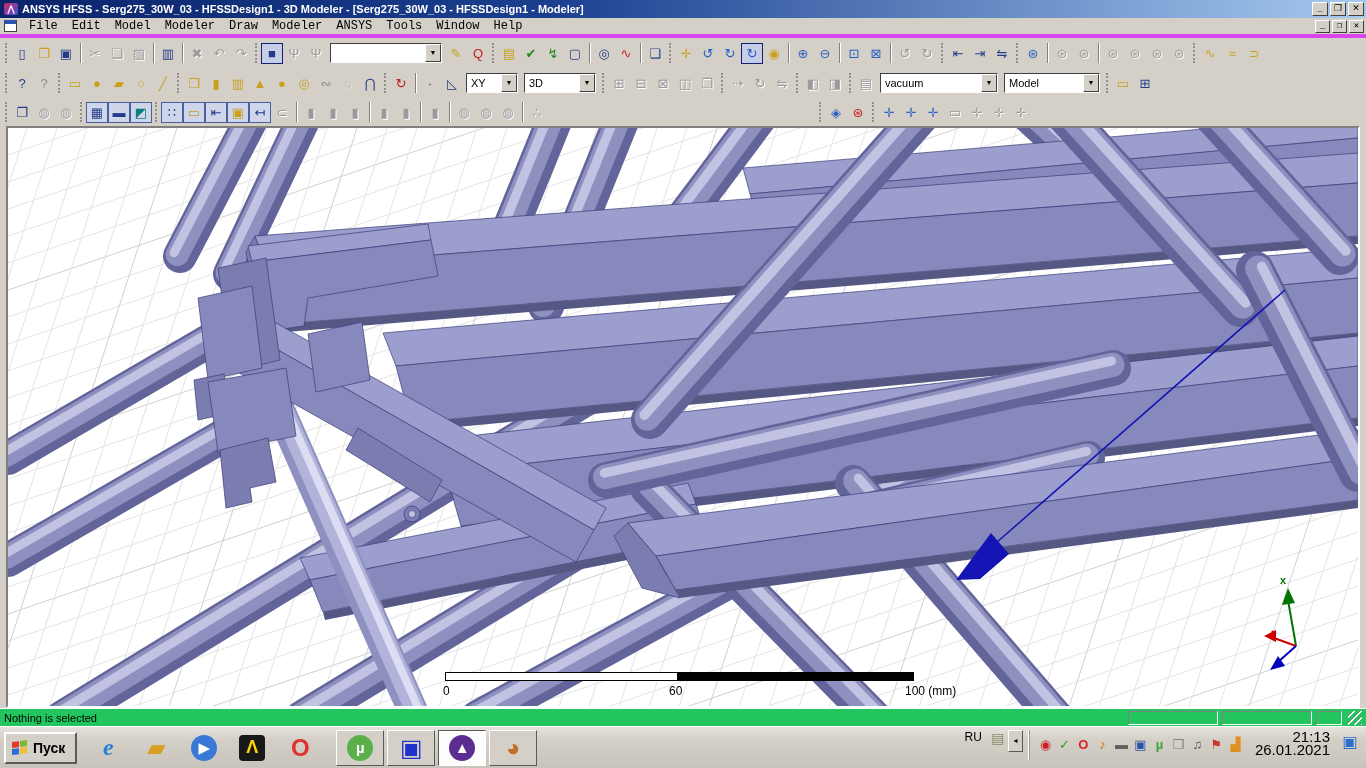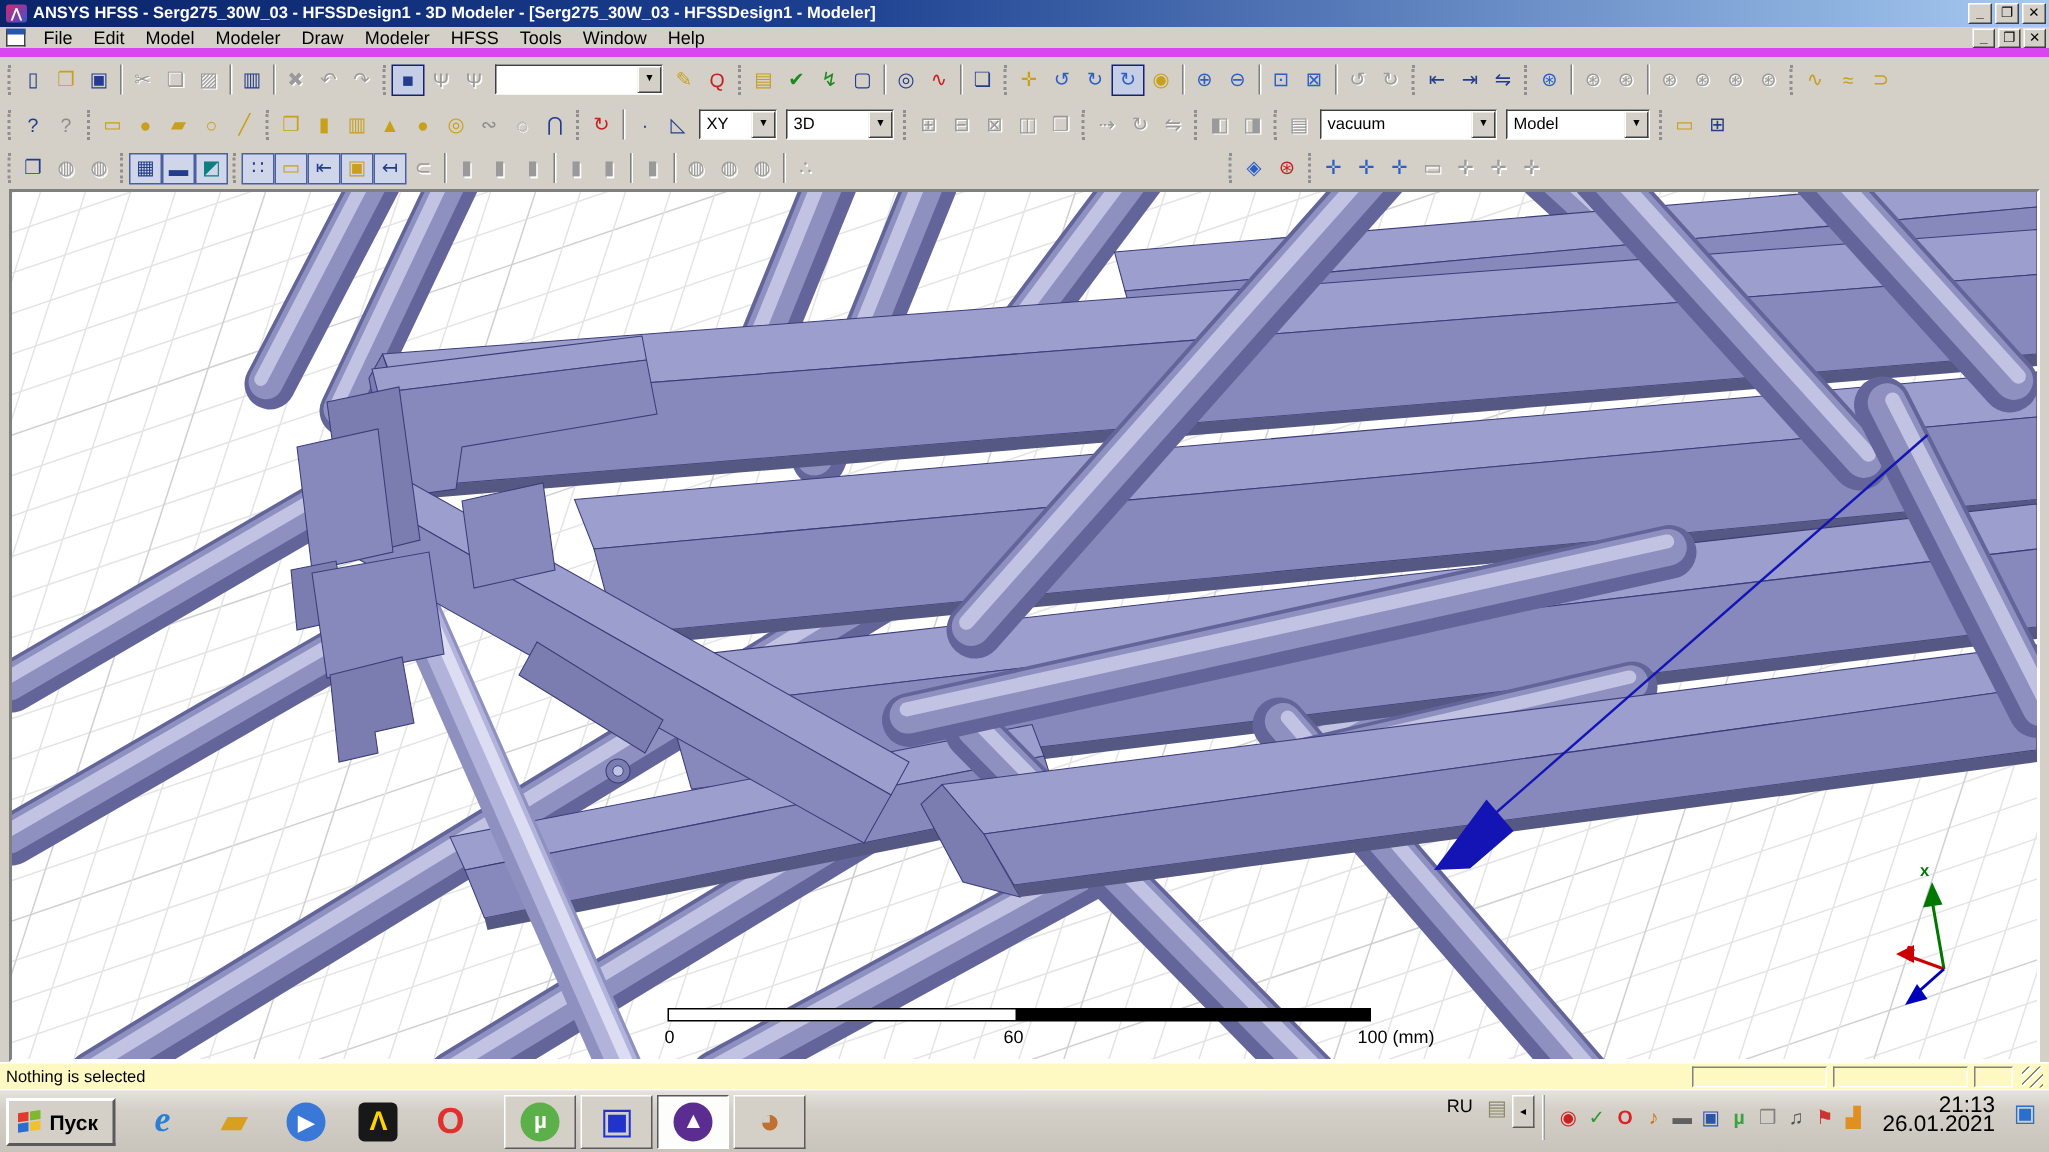--- a/index.html
+++ b/index.html
@@ -12,21 +12,21 @@
   .title-icon { width:14px; height:12px; margin:0 4px 0 2px;
     background:linear-gradient(135deg,#d02a6a,#7a3fae 60%,#3a57c4); border-radius:2px;
     color:#fff; font-size:9px; line-height:12px; text-align:center; font-weight:bold; }
   .title-text { flex:1; font-size:11px; font-weight:bold; white-space:nowrap; overflow:hidden; }
   .winbtns { display:flex; gap:2px; }
   .winbtn { width:16px; height:14px; background:#d4d0c8; border:1px solid;
     border-color:#fff #404040 #404040 #fff; font-size:9px; line-height:11px; text-align:center;
     color:#000; font-weight:bold; }
 
   .menubar { height:20px; background:#d4d0c8; display:flex; align-items:center; padding:0 2px;
-    border-bottom:6px solid #d946ef; }
+    border-bottom:4px solid #d946ef;font-family:Liberation Mono, monospace; }
   .child-icon { width:13px; height:12px; margin:0 5px 0 2px; background:#fff;
     border:1px solid #404040; border-top:4px solid #2a55aa; }
   .menu-item { font-size:12px; padding:2px 7px; color:#000; }
   .menubar .winbtns { margin-left:auto; }
   .winbtn.small { width:15px; height:13px; }
 
   .tbrow { display:flex; align-items:center; background:#d4d0c8; padding:1px 2px; }
   #tbrow1 { height:30px; } #tbrow2 { height:30px; } #tbrow3 { height:28px; }
   .grip { width:0; height:20px; border-left:2px dotted #8f8f8f; margin:0 4px 0 3px; }
   .tsep { width:1px; height:20px; background:#808080; box-shadow:1px 0 0 #fff; margin:0 3px; }
@@ -53,21 +53,21 @@
   .bf2 { fill:var(--m-front2); stroke:var(--m-line); stroke-width:.7; }
   .bd { fill:var(--m-dark); stroke:none; }
   .scalebar { position:absolute; left:429px; top:544px; width:500px; height:30px; font-size:12px; }
   .sb-white { position:absolute; left:8px; top:0; width:233px; height:9px; background:#fff; border:1px solid #000; }
   .sb-black { position:absolute; left:241px; top:0; width:236px; height:9px; background:#000; }
   .sb-l0 { position:absolute; left:6px; top:12px; }
   .sb-l50 { position:absolute; left:232px; top:12px; }
   .sb-l100 { position:absolute; left:468px; top:12px; white-space:nowrap; }
 
   
-  .statusbar { height:18px; background:#fef9c3; border-top:1px solid #fff;
+  .statusbar { height:18px; background:#22c55e; border-top:1px solid #fff;
     display:flex; align-items:center; font-size:11px; padding:0 4px; }
   .spanel { height:14px; border:1px solid; border-color:#808080 #fff #fff #808080; margin-left:4px; }
   .sgrip { width:14px; height:14px; margin-left:6px;
     background:repeating-linear-gradient(135deg,transparent 0 3px,#808080 3px 4px,#fff 4px 5px); }
 
   
   .taskbar { height:42px; background:linear-gradient(#e6e3de,#d4d0c8 30%,#c8c4bc);
     border-top:1px solid #fff; display:flex; align-items:center; padding:0 4px; }
   .startbtn { height:32px; display:flex; align-items:center; gap:5px; padding:0 10px 0 6px;
     background:#d4d0c8; border:2px solid; border-color:#fff #5a5a5a #5a5a5a #fff; font-weight:bold; font-size:14px; }
@@ -110,21 +110,21 @@
 
 <div class="menubar">
   <div class="child-icon"></div>
   <div id="menu-items" style="display:flex">
       <div class="menu-item">File</div>
       <div class="menu-item">Edit</div>
       <div class="menu-item">Model</div>
       <div class="menu-item">Modeler</div>
       <div class="menu-item">Draw</div>
       <div class="menu-item">Modeler</div>
-      <div class="menu-item">HFSS</div>
+      <div class="menu-item">ANSYS</div>
       <div class="menu-item">Tools</div>
       <div class="menu-item">Window</div>
       <div class="menu-item">Help</div>
     </div>
   <div class="winbtns">
     <div class="winbtn small">_</div>
     <div class="winbtn small">❐</div>
     <div class="winbtn small">✕</div>
   </div>
 </div>

